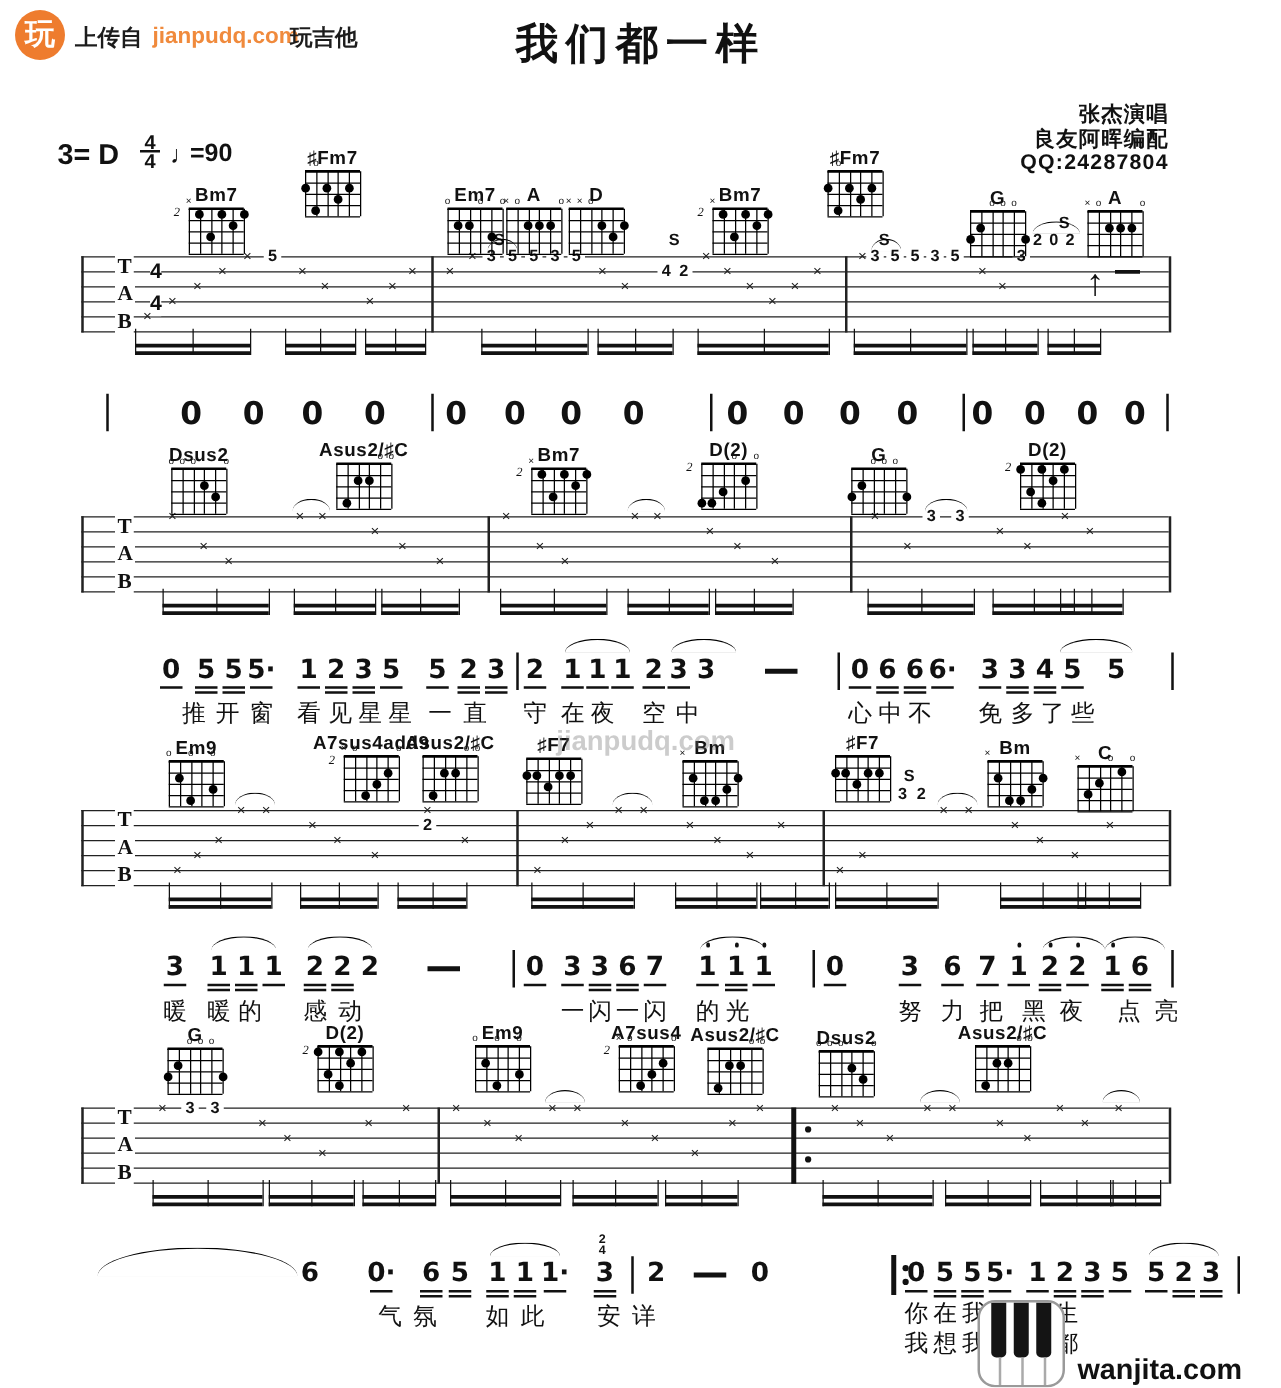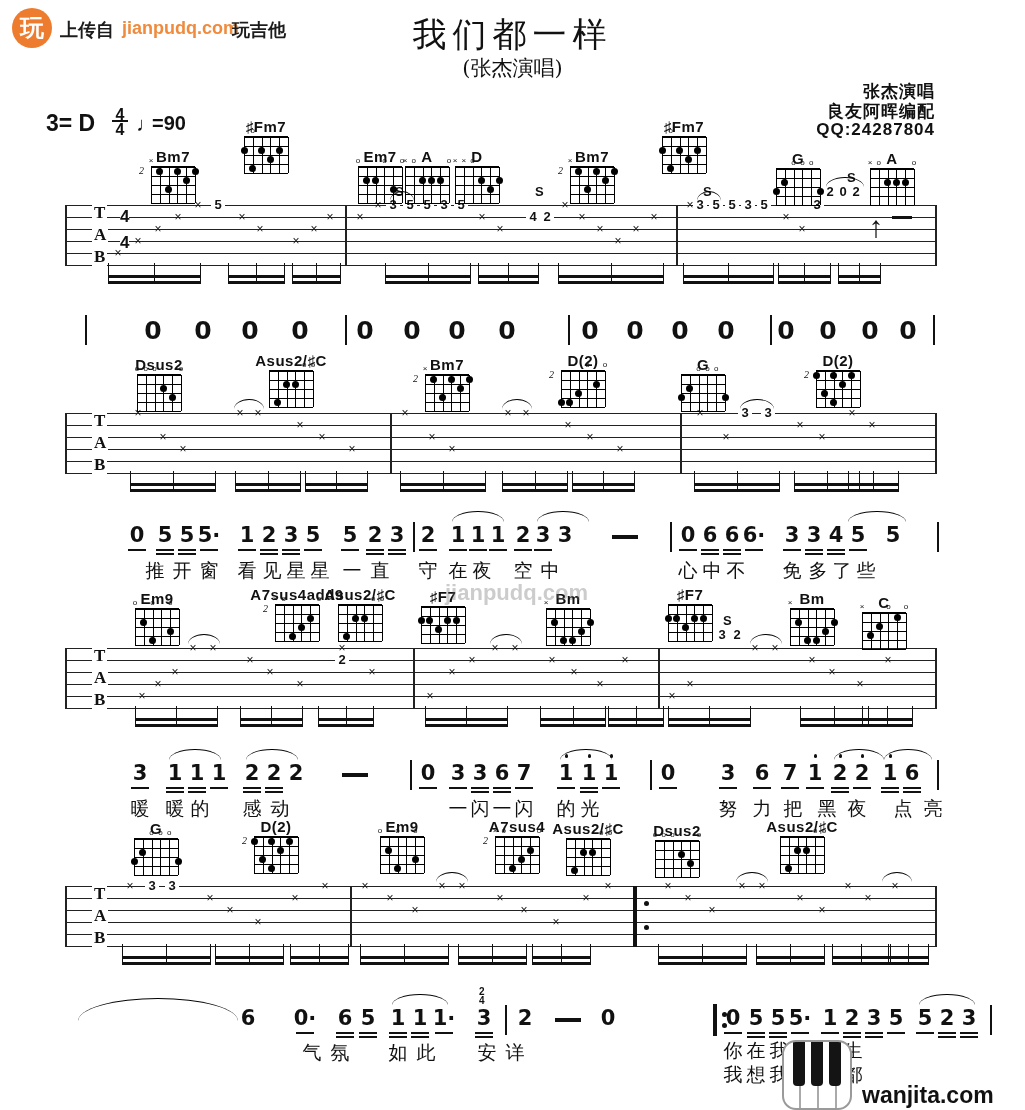--- a/index.html
+++ b/index.html
@@ -1,41 +1,40 @@
 <!DOCTYPE html>
 <html><head>
 <meta charset="utf-8">
 <style>
   html,body{margin:0;padding:0;background:#fff;}
   #page{position:relative;width:1025px;height:1110px;background:#fff;overflow:hidden;
         font-family:"Liberation Sans", sans-serif;color:#111;}
   .abs{position:absolute;}
   .hdr-black{font-weight:bold;color:#1c1c1c;font-size:18px;}
   .hdr-orange{font-weight:bold;font-size:18px;}
-  #title{left:0;right:0;top:12px;text-align:center;font-size:34px;font-weight:normal;letter-spacing:6px;}
+  #title{left:0;right:0;top:12px;text-align:center;font-size:34px;font-weight:bold;letter-spacing:6px;}
   #subtitle{left:0;right:0;top:54px;text-align:center;font-size:21px;font-family:"DejaVu Serif",serif;}
   .credit{right:90px;text-align:right;font-size:17px;font-weight:bold;letter-spacing:1px;}
   #keyline{left:46px;top:110px;font-size:23px;font-weight:bold;}
   .wm{font-weight:bold;font-size:56px;letter-spacing:4px;}
   #footer-name{font-size:40px;font-weight:bold;letter-spacing:2px;}
   #footer-site{font-size:23px;font-weight:bold;}
 </style>
 </head>
 <body>
 
 <div id="page">
 
   <div class="abs" style="left:12px;top:8px;width:40px;height:40px;border-radius:50%;background:#ee7c2e;color:#fff;
        font-size:24px;font-weight:bold;text-align:center;line-height:40px;">玩</div>
   <div class="abs hdr-black" style="left:60px;top:18px;">上传自</div>
   <div class="abs hdr-orange" style="left:122px;top:18px;color:#f08a3c;">jianpudq.com</div>
   <div class="abs hdr-black" style="left:232px;top:18px;">玩吉他</div>
 
   <div id="title" class="abs">我们都一样</div>
-  <div id="subtitle" class="abs">(张杰演唱)</div>
 
   <div class="abs credit" style="top:80px;">张杰演唱</div>
   <div class="abs credit" style="top:100px;">良友阿晖编配</div>
   <div class="abs credit" style="top:120px;">QQ:24287804</div>
 
   <div id="keyline" class="abs">3= D</div>
   <div class="abs" style="left:112px;top:106px;font-size:16px;font-weight:bold;text-align:center;width:16px;">4</div>
   <div class="abs" style="left:112px;top:120px;width:16px;height:2px;background:#111;"></div>
   <div class="abs" style="left:112px;top:121px;font-size:16px;font-weight:bold;text-align:center;width:16px;">4</div>
   <div class="abs" style="left:136px;top:113px;font-size:20px;font-weight:bold;">♩</div>

